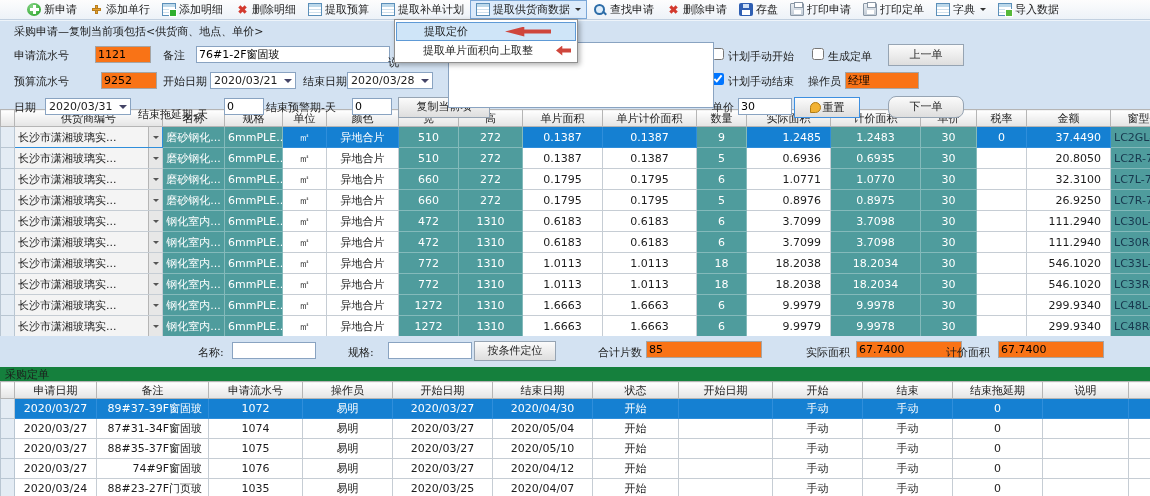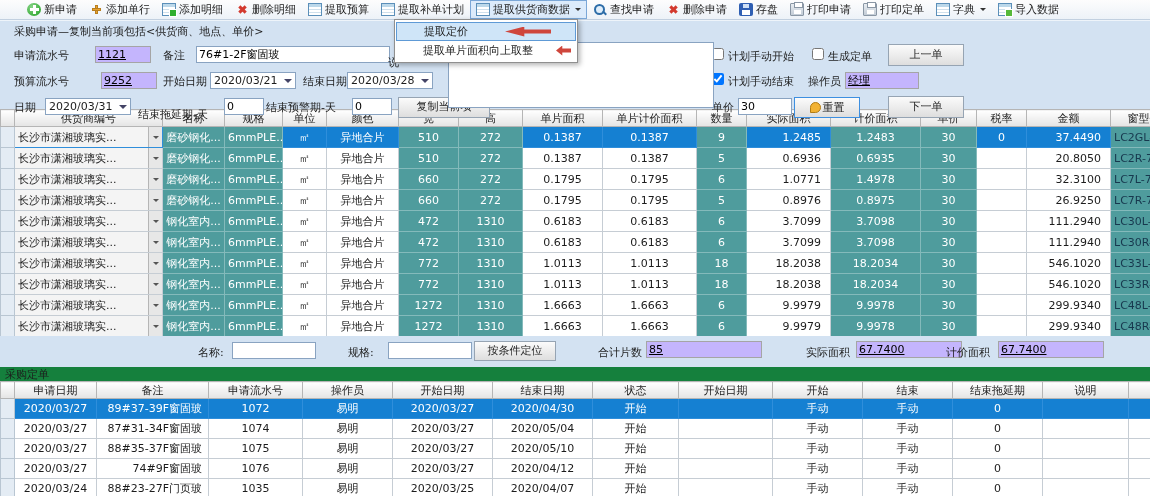--- a/index.html
+++ b/index.html
@@ -36,21 +36,21 @@
   .menu-item{display:flex;align-items:center;height:19px;padding:0 4px 0 27px;white-space:nowrap;gap:23px;}
   .menu-item.hl{background:#cfe5f8;border:1px solid #5e9ad6;height:17px;}
   .menu-arrow{height:10px;background:#cf463c;clip-path:polygon(0 50%,42% 0,42% 30%,100% 30%,100% 70%,42% 70%,42% 100%);margin-left:auto;}
   .menu-arrow.long{width:46px;margin-right:20px;}
   .menu-arrow.short{width:26px;margin-right:1px;}
 
   
   .form-panel{position:relative;height:89px;background:#d3e2f2;border-top:1px solid #eef4fa;box-sizing:border-box;}
   .form-panel .lbl{position:absolute;white-space:nowrap;}
   .inp{position:absolute;height:15px;border:1px solid #89a3c1;background:#fff;font-size:11px;font-family:inherit;padding:0 2px;box-sizing:content-box;}
-  .inp.ro{background:#c4b5fd;border-color:#a5a5a5;text-decoration:underline;}
+  .inp.ro{background:#f97316;border-color:#a5a5a5;}
   .dcombo{position:absolute;display:flex;align-items:center;height:17px;background:#fff;border:1px solid #89a3c1;box-sizing:border-box;padding-left:3px;}
   .dcombo .dar{margin-left:auto;width:14px;height:100%;display:flex;align-items:center;justify-content:center;}
   .dar::before{content:"";width:0;height:0;border:4px solid transparent;border-top-color:#446;margin-top:4px;}
   .btn{position:absolute;background:linear-gradient(#fbfbfb,#dedede);border:1px solid #96a4b3;font-size:11px;text-align:center;line-height:17px;cursor:default;}
   .btn.reset{border:1px solid #3d8fe0;display:flex;align-items:center;justify-content:center;line-height:normal;}
   .reset-ic{width:9px;height:9px;background:#f2b233;border:1px solid #b27c14;border-radius:50% 50% 50% 0;margin-right:2px;}
   .cbx{position:absolute;width:12px;height:12px;margin:0;}
   .descbox{position:absolute;left:448px;top:21px;width:264px;height:64px;background:#fff;border:1px solid #89a3c1;z-index:5;}
 
   
@@ -191,21 +191,21 @@
     <div class="lbl" style="left:728px;top:53px;">计划手动结束</div>
     <div class="lbl" style="left:808px;top:53px;">操作员</div>
     <input class="inp ro" style="left: 845px; top: 51px; width: 68px;" value="经理">
 
     <div class="lbl" style="left:712px;top:79px;">单价</div>
     <input class="inp" style="left: 738px; top: 77px; width: 48px;" value="30">
     <div class="btn reset" style="left:794px;top:76px;width:64px;height:19px;">
       <span class="reset-ic"></span>
       <span>重置</span>
     </div>
-    <div class="btn" style="left:888px;top:75px;width:74px;height:20px;line-height:20px;">下一单</div>
+    <div class="btn" style="left:888px;top:75px;width:74px;height:20px;line-height:20px;border-radius:8px;">下一单</div>
   </div>
 
   <div class="main-table-wrap">
     <table class="grid" id="main-table">
         <colgroup>
           <col style="width: 14px;">
           <col style="width: 148px;">
           <col style="width: 62px;">
           <col style="width: 58px;">
           <col style="width: 44px;">
@@ -303,21 +303,21 @@
             <td class="teal">磨砂钢化...</td>
             <td class="teal">6mmPLE...</td>
             <td>㎡</td>
             <td>异地合片</td>
             <td class="teal">660</td>
             <td class="teal">272</td>
             <td>0.1795</td>
             <td>0.1795</td>
             <td class="teal">6</td>
             <td class="num">1.0771</td>
-            <td class="teal">1.4978</td>
+            <td class="teal">1.0770</td>
             <td class="teal">30</td>
             <td></td>
             <td class="num">32.3100</td>
             <td class="tealdark">LC7L-76#-1FO</td>
           </tr>
           <tr>
             <td class="rowsel"></td>
             <td class="combocell">
               <div class="cell-combo">
                 <span class="ctext">长沙市潇湘玻璃实...</span>

